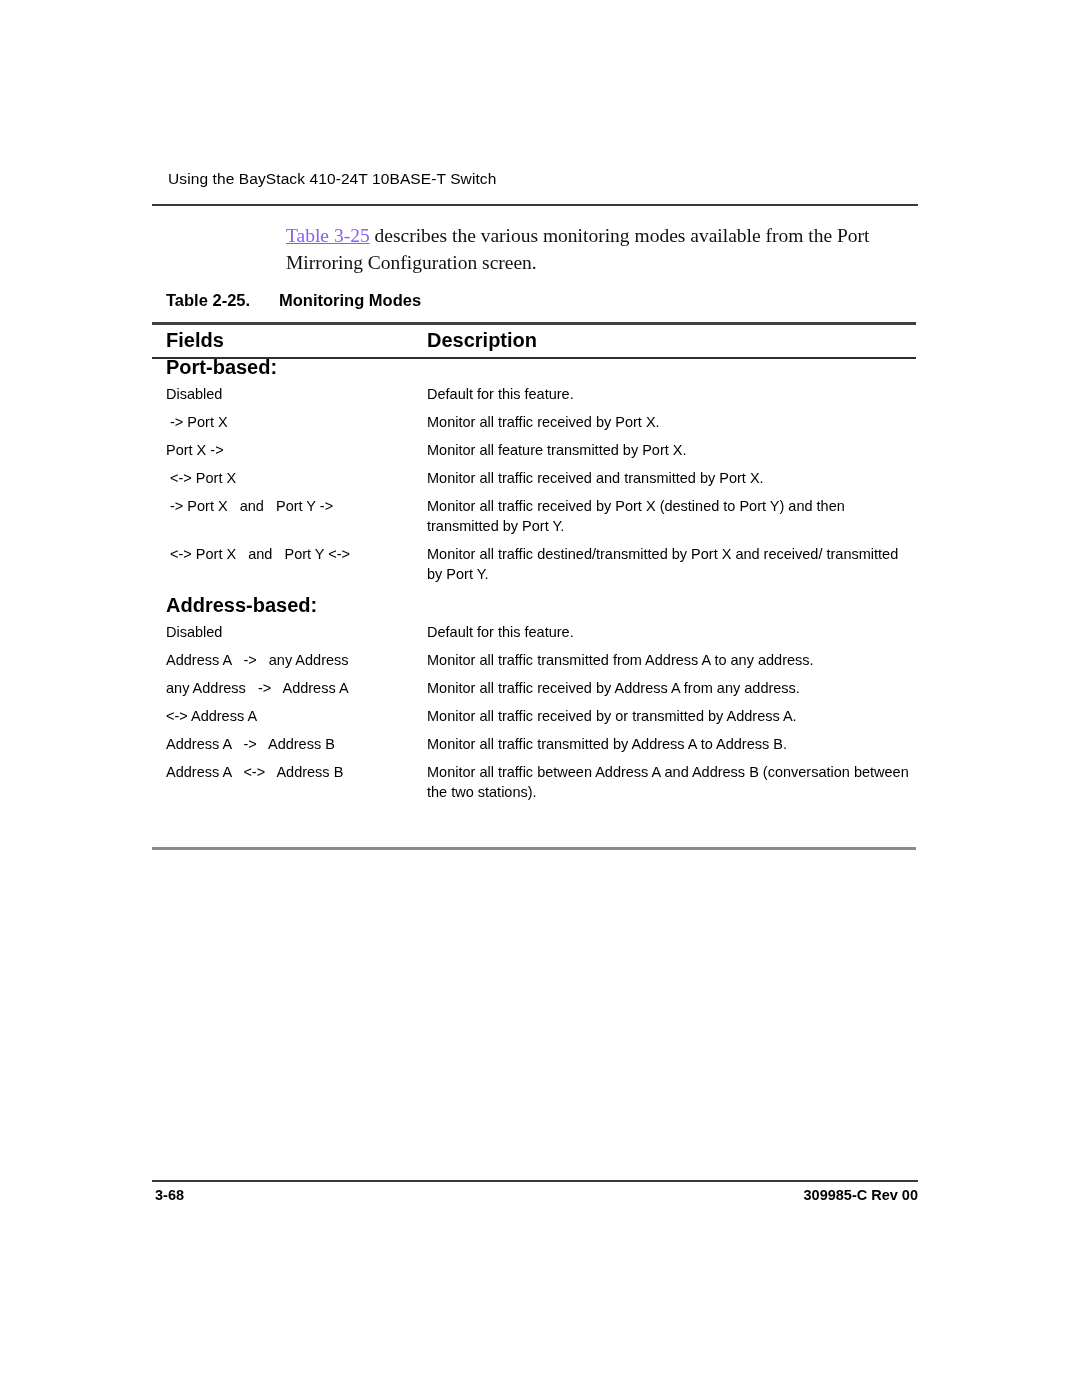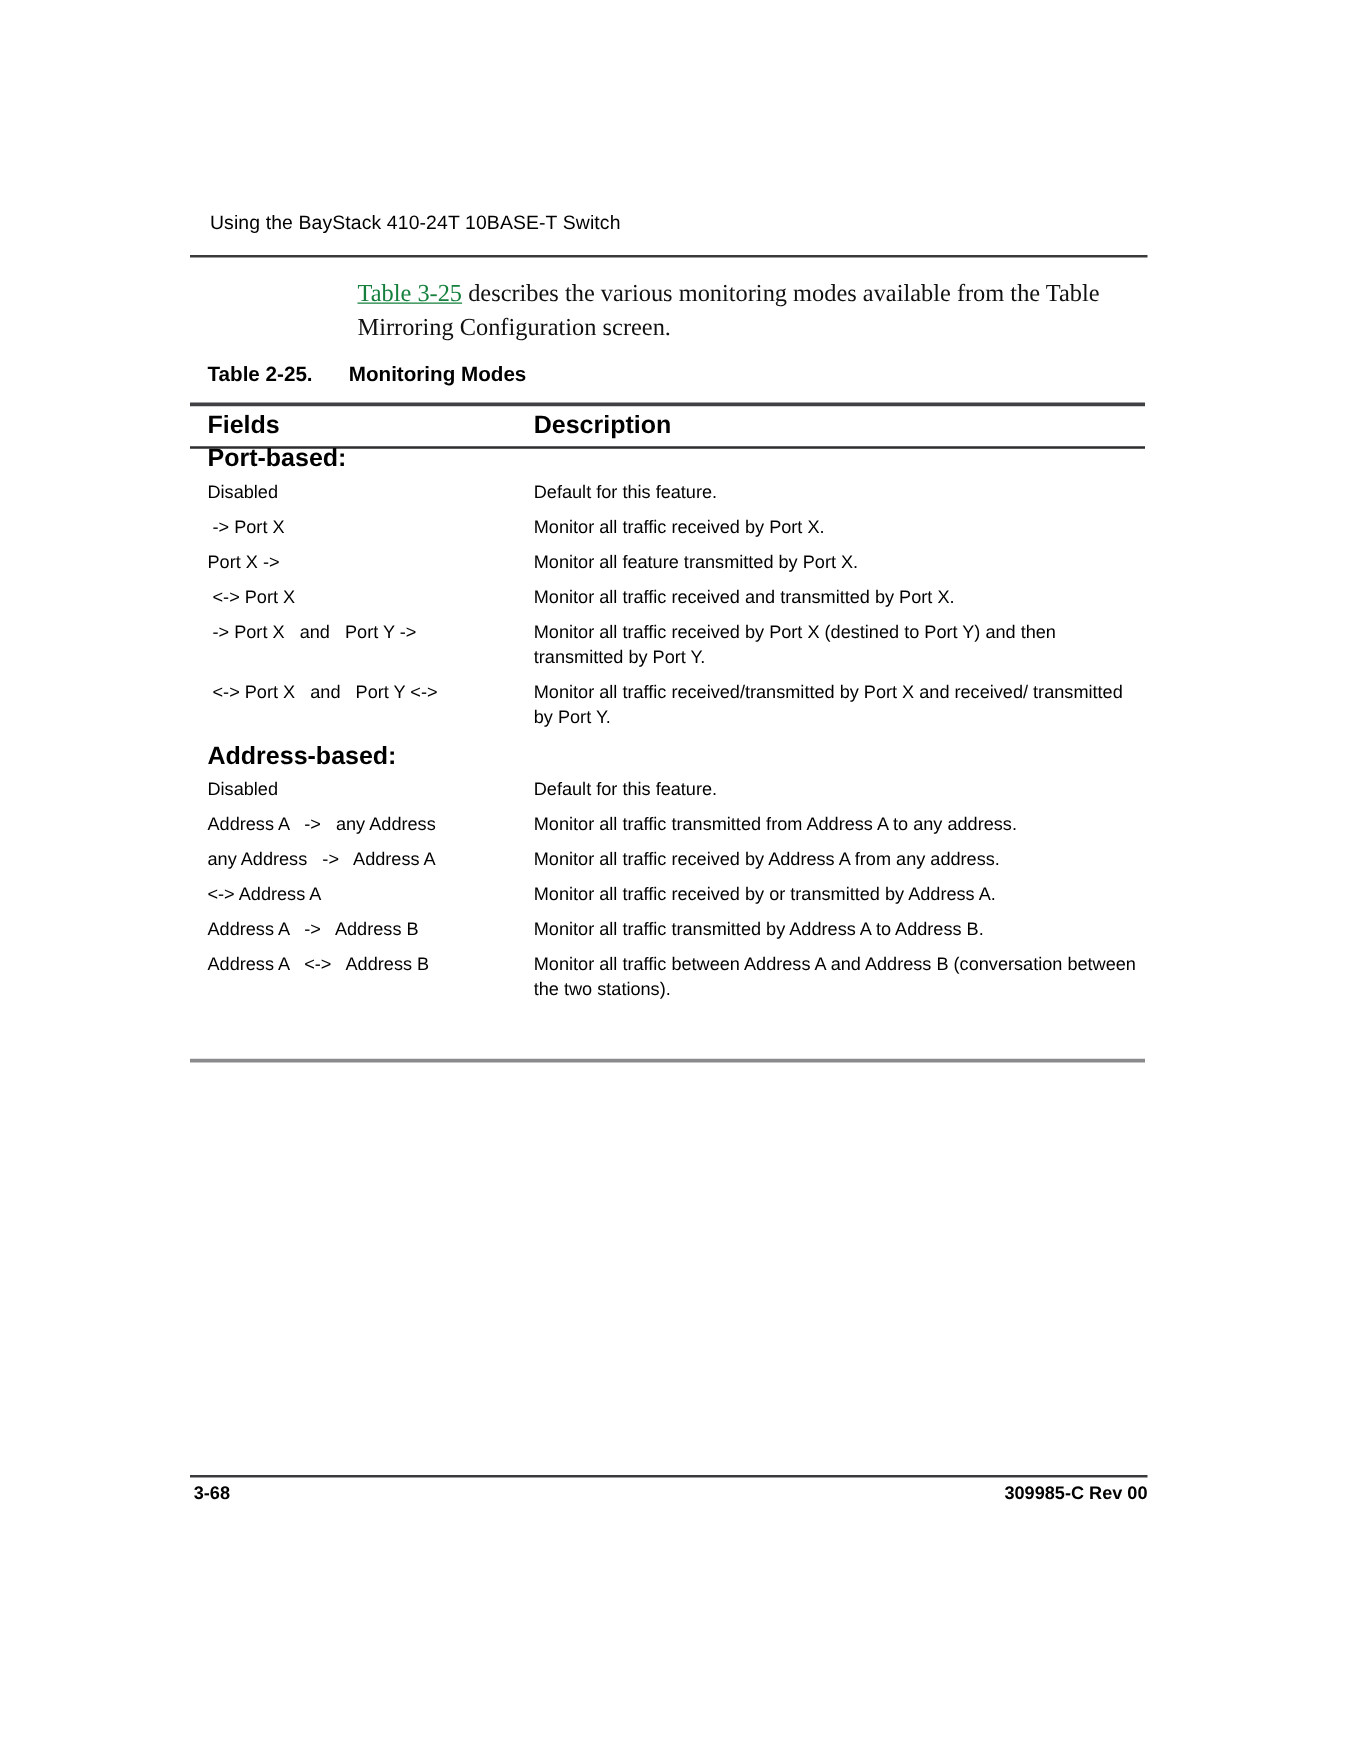--- a/index.html
+++ b/index.html
@@ -49,21 +49,21 @@
     position: absolute;
     left: 286px;
     top: 222px;
     width: 620px;
     font-family: "Liberation Serif", serif;
     font-size: 19.5px;
     line-height: 27px;
     color: #111;
   }
   .intro .xref {
-    color: #15803d;
+    color: #8b5cf6;
     text-decoration: underline;
   }
 
   
   .table-caption {
     position: absolute;
     left: 166px;
     top: 291px;
     width: 752px;
     font-size: 16.5px;
@@ -157,21 +157,21 @@
 </style>
 </head>
 <body>
 
 <div class="page">
 
   <div class="running-header">Using the BayStack 410-24T 10BASE-T Switch</div>
   <div class="header-rule"></div>
 
   <div class="intro">
-    <span class="xref">Table 3-25</span><span> describes the various monitoring modes available from the Table Mirroring Configuration screen.</span>
+    <span class="xref">Table 3-25</span><span> describes the various monitoring modes available from the Port Mirroring Configuration screen.</span>
   </div>
 
   <div class="table-caption">
     <span class="cap-label">Table 2-25.</span><span>Monitoring Modes</span>
   </div>
 
   <div class="rule rule-top"></div>
   <div class="rule rule-header"></div>
   <div class="rule rule-bottom"></div>
 
@@ -198,21 +198,21 @@
     <div class="row r">
       <div class="col-fields"> &lt;-&gt; Port X</div>
       <div class="col-desc">Monitor all traffic received and transmitted by Port X.</div>
     </div>
     <div class="row r">
       <div class="col-fields"> -&gt; Port X   and   Port Y -&gt;</div>
       <div class="col-desc">Monitor all traffic received by Port X (destined to Port Y) and then transmitted by Port Y.</div>
     </div>
     <div class="row r">
       <div class="col-fields"> &lt;-&gt; Port X   and   Port Y &lt;-&gt;</div>
-      <div class="col-desc">Monitor all traffic received/transmitted by Port X and received/ transmitted by Port Y.</div>
+      <div class="col-desc">Monitor all traffic destined/transmitted by Port X and received/ transmitted by Port Y.</div>
     </div>
 
     <div class="row-space"></div>
     <div class="group-head">Address-based:</div>
 
     <div class="row r-first">
       <div class="col-fields">Disabled</div>
       <div class="col-desc">Default for this feature.</div>
     </div>
     <div class="row r">

